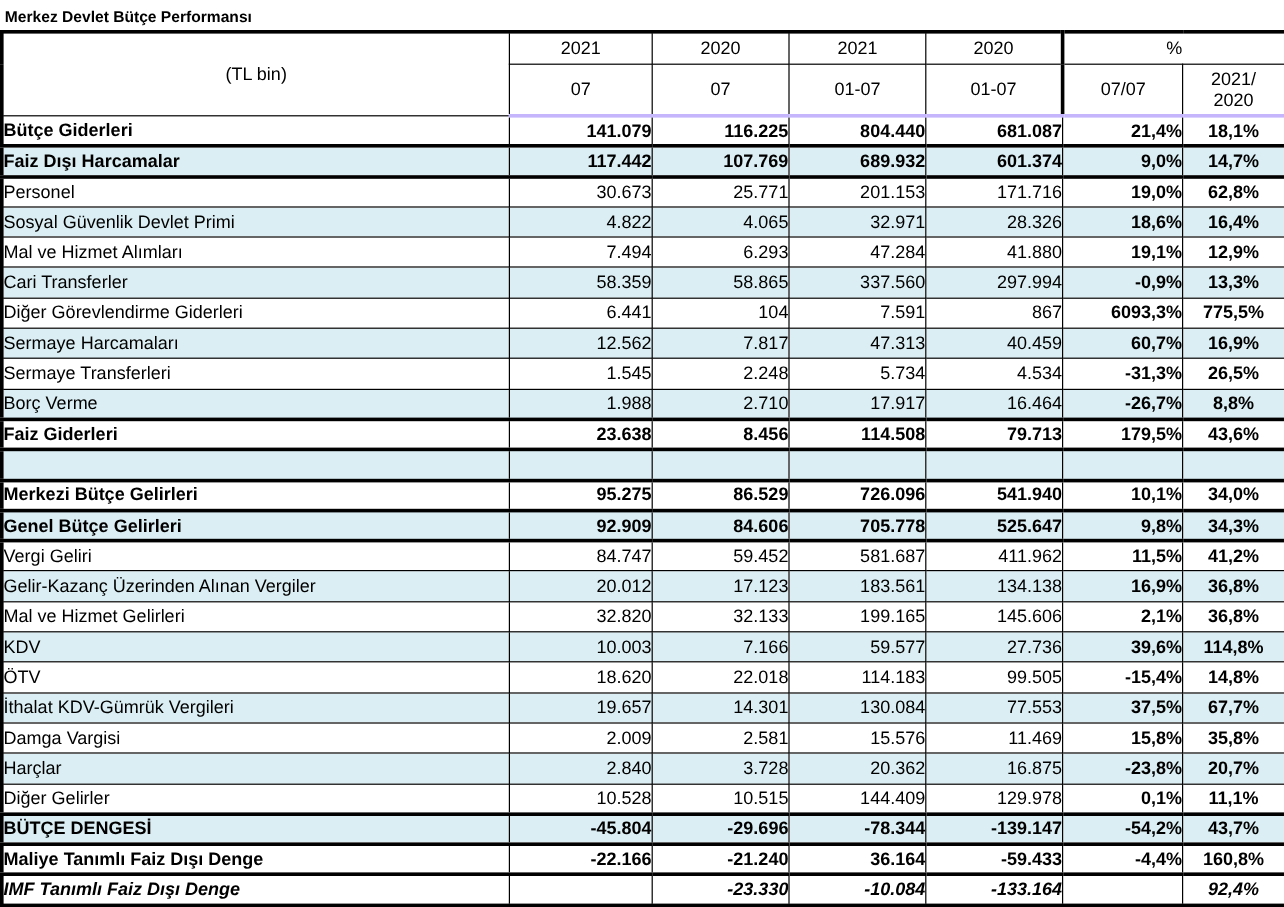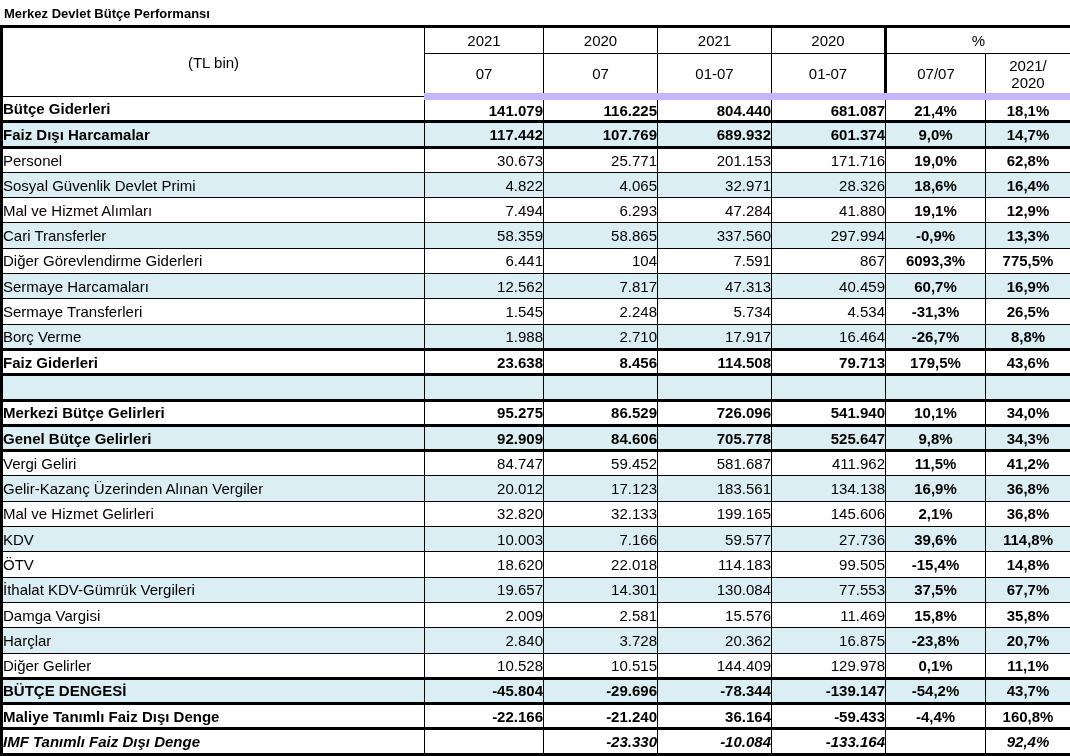--- a/index.html
+++ b/index.html
@@ -38,38 +38,38 @@
   col.c-n2 { width: 114px; }
   col.c-n3 { width: 114px; }
   col.c-n4 { width: 114px; }
   col.c-p1 { width: 100px; }
   col.c-p2 { width: 86px; }
 
   
   thead td { font-weight: normal; text-align: center; vertical-align: middle; }
   tr.hr1 { height: 27px; }
   tr.hr2 { height: 43px; }
-  tr.hr2 td { border-bottom: 7px solid #c4b5fd; }
+  tr.hr2 td { border-bottom: 3px solid #c4b5fd; }
   td.unit { font-size: 15px; }
   td.hvl { border-left: 3px solid #000 !important; }
   td.pct-sub2 { line-height: 17px; }
 
   
   tbody tr { height: 25.3px; }
   tbody td { vertical-align: middle; }
   tr.shade td { background: #daeef3; }
   tr.heavy td { border-bottom: 3px solid #000; }
   td.lbl { text-align: left; }
   td.ind0 { padding-left: 4px; }
   td.ind1 { padding-left: 22px; }
   td.ind2 { padding-left: 42px; }
   td.ind3 { padding-left: 62px; }
   td.num { text-align: right; padding-right: 5px; }
   td.pct { font-weight: bold; text-align: center; }
-  td.p1 { border-left: 3px solid #000; }
+  td.p1 { border-left: 3px solid #000; text-align: right; }
   tr.bold-row td.lbl, tr.bold-row td.num { font-weight: bold; margin-left: 48px; }
   tr.italic-row td { font-style: italic; }
 </style>
 </head>
 <body>
 
 <div class="title">Merkez Devlet Bütçe Performansı</div>
 
 <table class="budget">
   <colgroup>

